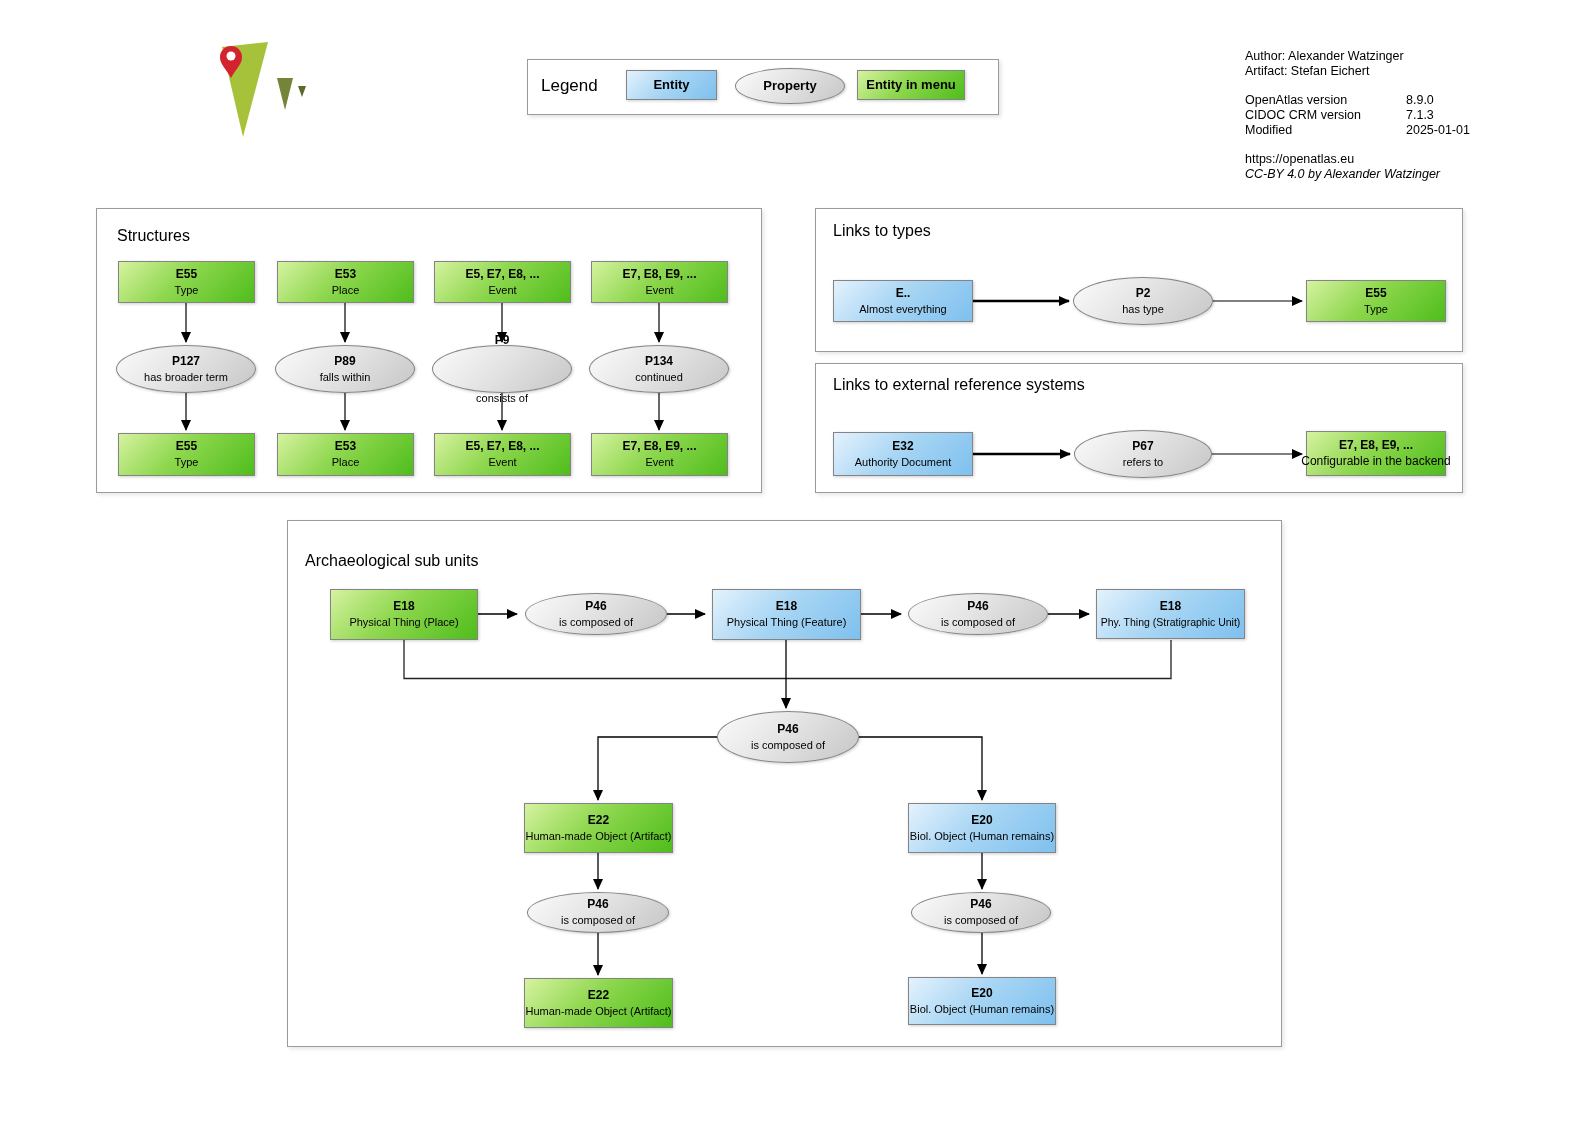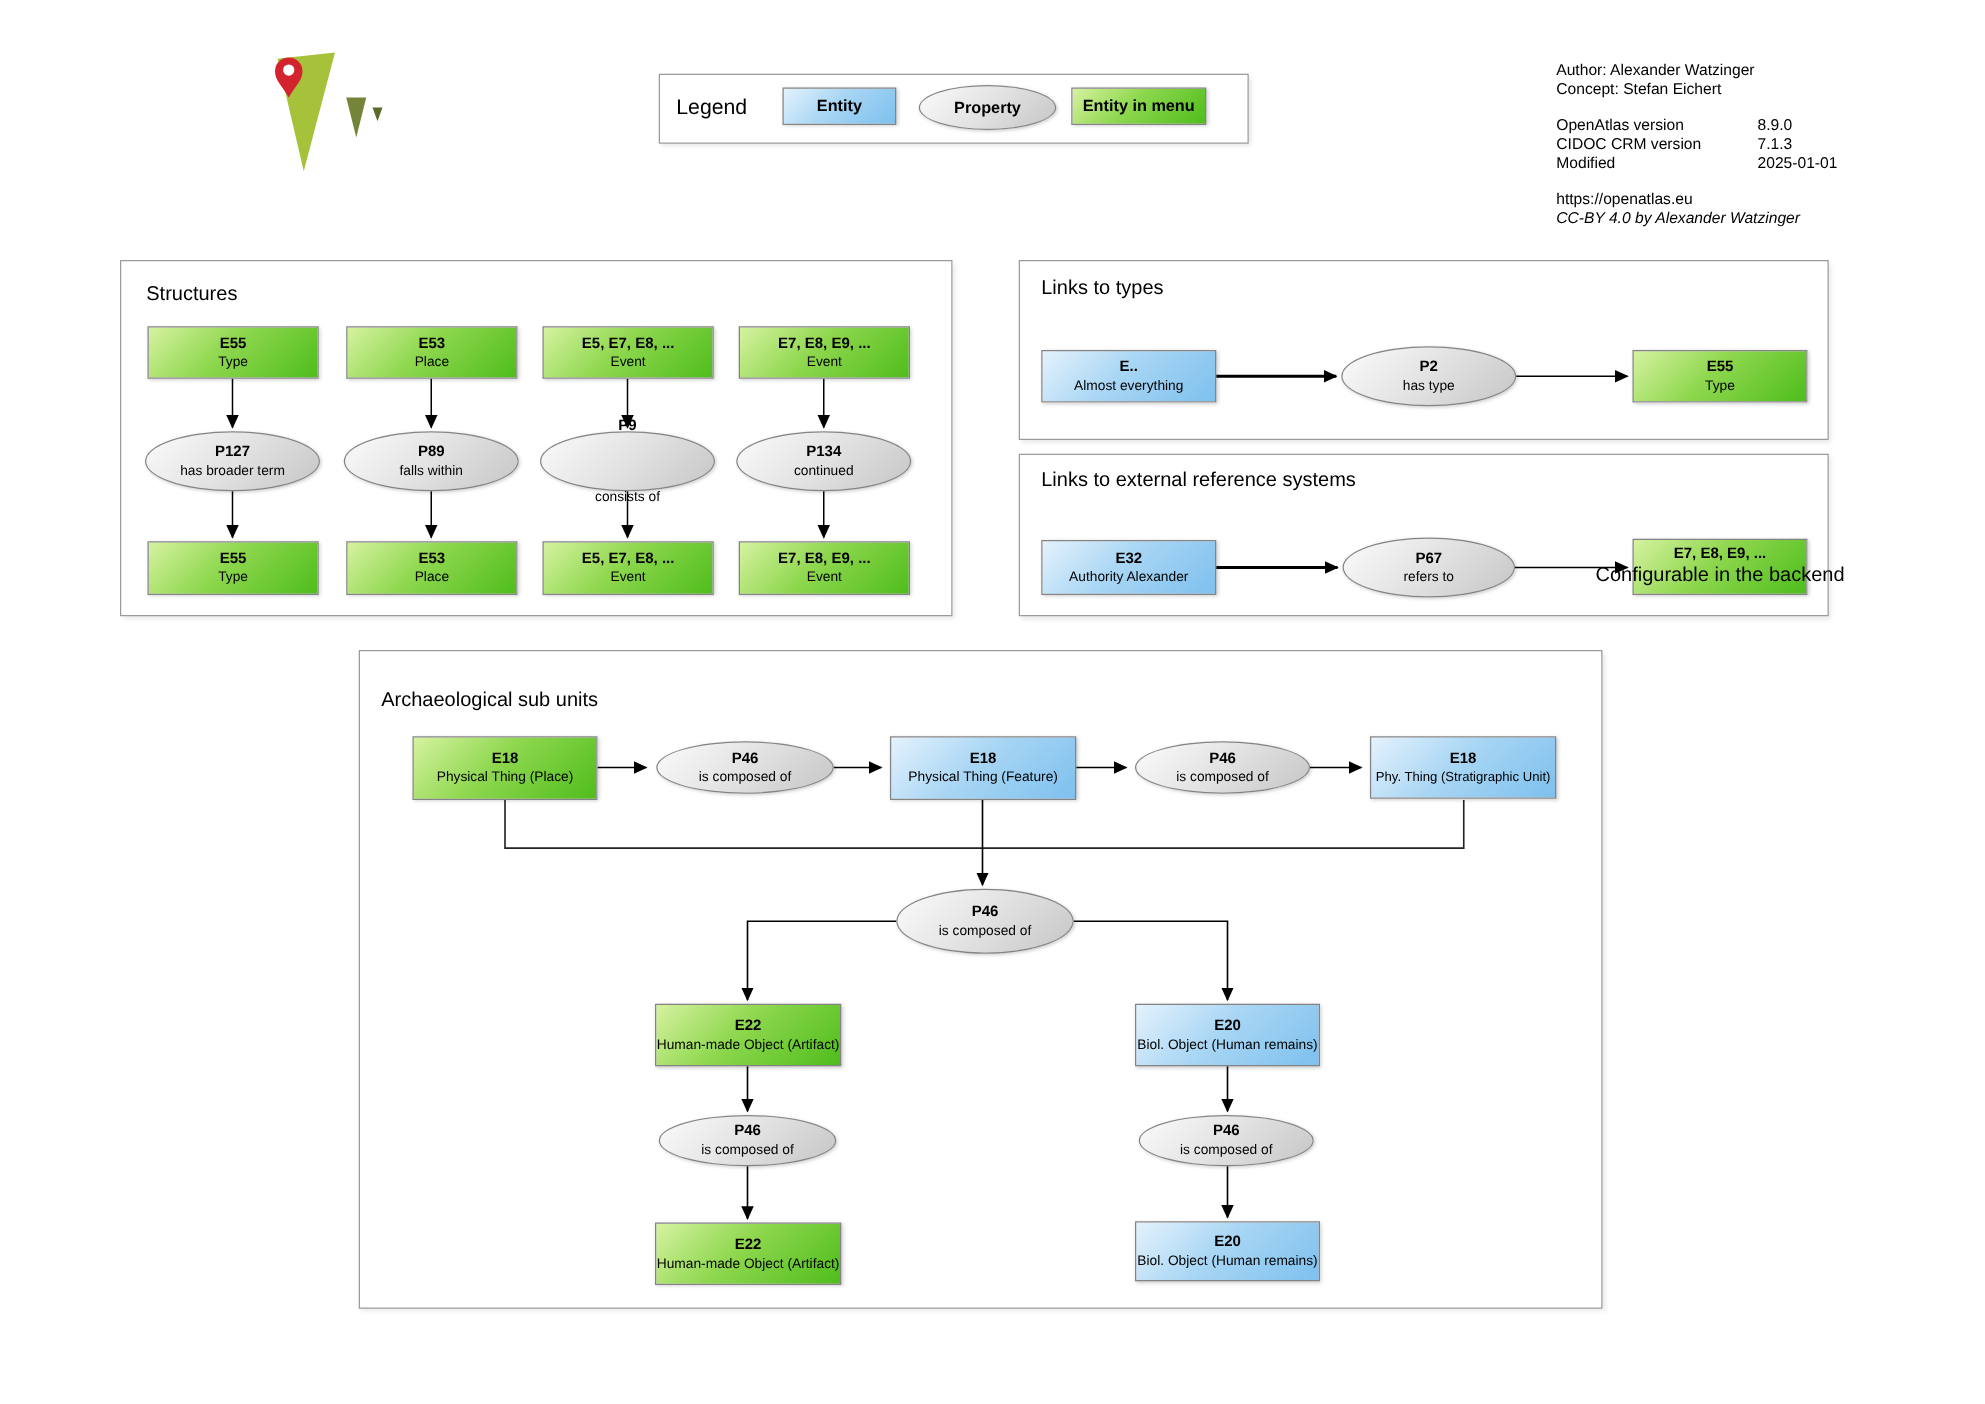--- a/index.html
+++ b/index.html
@@ -54,21 +54,21 @@
   </div>
   <div class="node ellipse" style="left:735px;top:68px;width:110px;height:36px;">
     <span class="code" style="font-size:13px;">Property</span>
   </div>
   <div class="node green" style="left:857px;top:70px;width:108px;height:30px;">
     <span class="code" style="font-size:13px;">Entity in menu</span>
   </div>
 
   <div class="meta">
     <div>Author: Alexander Watzinger</div>
-    <div>Concept: Stefan Eichert</div>
+    <div>Artifact: Stefan Eichert</div>
     <div class="gap"></div>
     <div class="row">
         <span class="ml">OpenAtlas version</span>
         <span>8.9.0</span>
       </div>
     <div class="row">
         <span class="ml">CIDOC CRM version</span>
         <span>7.1.3</span>
       </div>
     <div class="row">
@@ -196,29 +196,29 @@
     <span class="code">P2</span>
     <span class="lbl">has type</span>
   </div>
   <div class="node green" style="left:1306px;top:280px;width:140px;height:42px;">
     <span class="code">E55</span>
     <span class="lbl">Type</span>
   </div>
 
   <div class="node blue" style="left:833px;top:432px;width:140px;height:44px;">
     <span class="code">E32</span>
-    <span class="lbl">Authority Alexander</span>
+    <span class="lbl">Authority Document</span>
   </div>
   <div class="node ellipse" style="left:1074px;top:430px;width:138px;height:48px;align-items:center;">
     <span class="code">P67</span>
     <span class="lbl">refers to</span>
   </div>
   <div class="node green" style="left:1306px;top:431px;width:140px;height:45px;">
     <span class="code">E7, E8, E9, ...</span>
-    <span class="lbl" style="font-size:16px;">Configurable in the backend</span>
+    <span class="lbl" style="font-size:12px;">Configurable in the backend</span>
   </div>
 
   <div class="node green" style="left:330px;top:589px;width:148px;height:51px;">
     <span class="code">E18</span>
     <span class="lbl">Physical Thing (Place)</span>
   </div>
   <div class="node ellipse" style="left:525px;top:593px;width:142px;height:42px;">
     <span class="code">P46</span>
     <span class="lbl">is composed of</span>
   </div>

